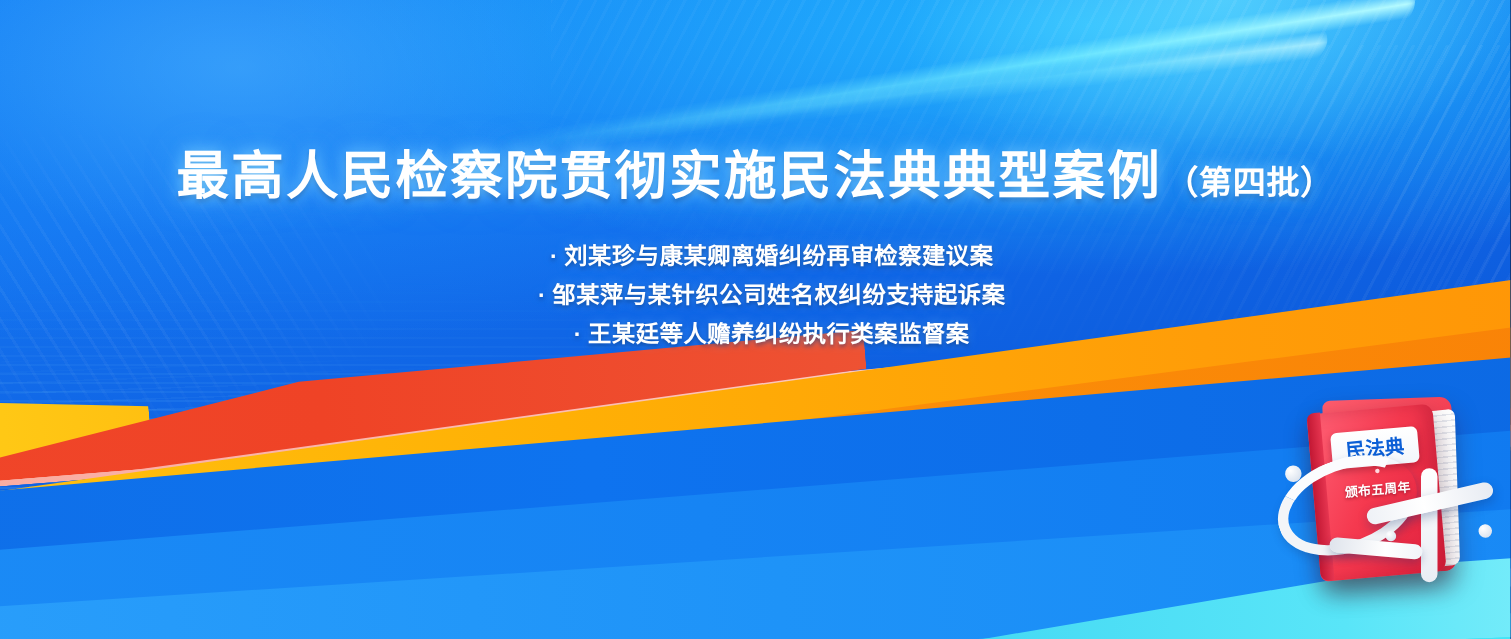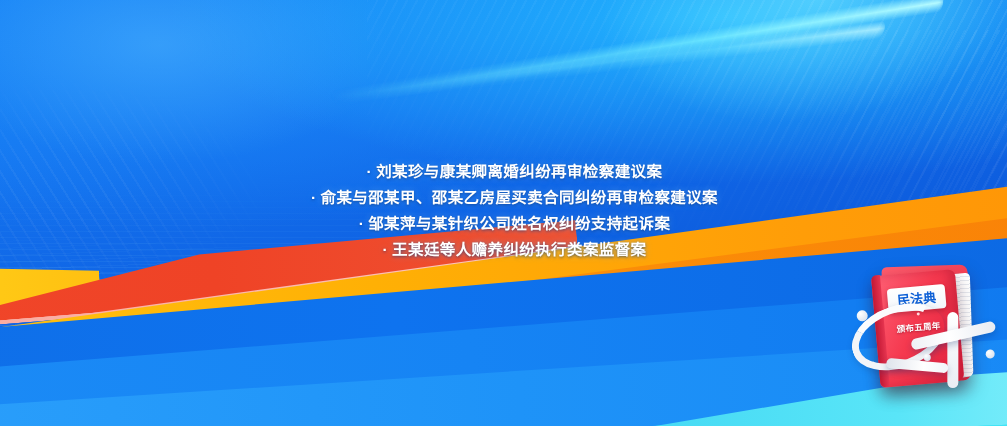--- a/index.html
+++ b/index.html
@@ -325,27 +325,28 @@
     <div class="band band-white-edge"></div>
     <div class="band band-blue-dark"></div>
     <div class="band band-blue-mid"></div>
     <div class="band band-blue-light"></div>
     <div class="band band-cyan"></div>
     <div class="band band-cyan-tail"></div>
   </div>
 
   <div class="content">
 
+    <div class="title-row">
+      <span class="title-main">最高人民检察院贯彻实施民法典典型案例</span>
+        <span class="title-sub">（第四批）</span>
+    </div>
 
     <div class="case-list">
       <div class="case-item">
         <span class="dot">·</span><span>刘某珍与康某卿离婚纠纷再审检察建议案</span>
-      </div>
-      <div class="case-item">
-        <span class="dot">·</span><span>俞某与邵某甲、邵某乙房屋买卖合同纠纷再审检察建议案</span>
       </div>
       <div class="case-item">
         <span class="dot">·</span><span>邹某萍与某针织公司姓名权纠纷支持起诉案</span>
       </div>
       <div class="case-item">
         <span class="dot">·</span><span>王某廷等人赡养纠纷执行类案监督案</span>
       </div>
     </div>
 
     <div class="book-wrap">

